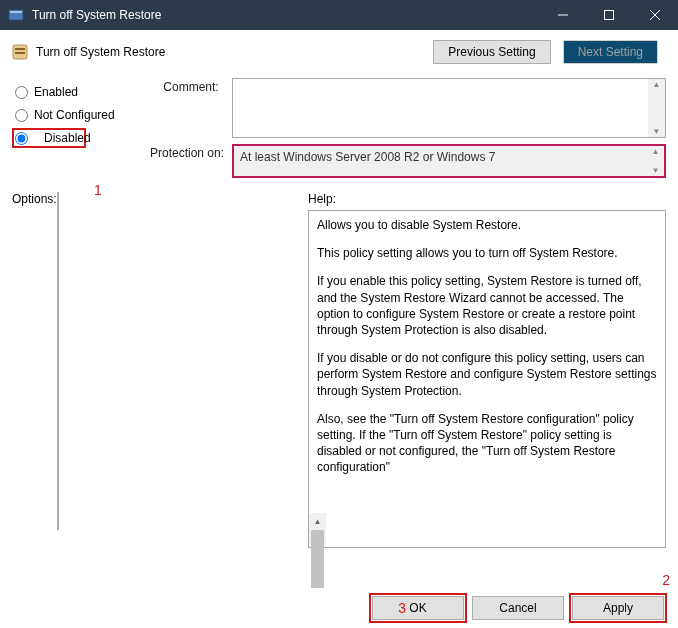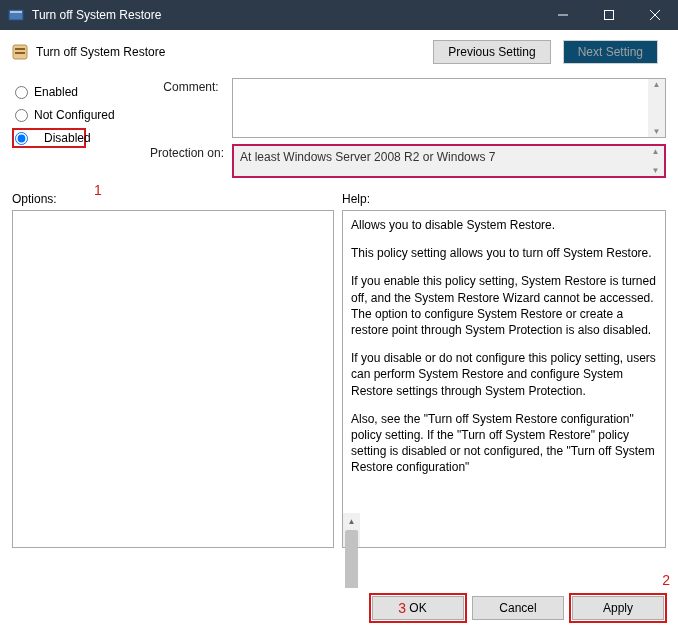--- a/index.html
+++ b/index.html
@@ -91,21 +91,21 @@
   .scroll-stub {
     position:absolute; right:0; top:0; bottom:0; width:17px;
     background:#f0f0f0;
     display:flex; flex-direction:column; justify-content:space-between;
     align-items:center;
     color:#888;
     font-size:8px;
     padding:1px 0;
   }
   .lower { display:flex; gap:8px; margin-top:14px; }
-  .lower-col-left { width:322px; display:flex; flex-direction:column;}
+  .lower-col-left { width:288px; display:flex; flex-direction:row;}
   .lower-col-right { flex:1; display:flex; flex-direction:column;}
   .col-label { font-size:12px; margin-bottom:4px; }
   .options-box {
     border:1px solid #a9a9a9;
     background:#fff;
     height:338px;
   }
   .help-outer {
     height:338px;
     border:1px solid #a9a9a9;

